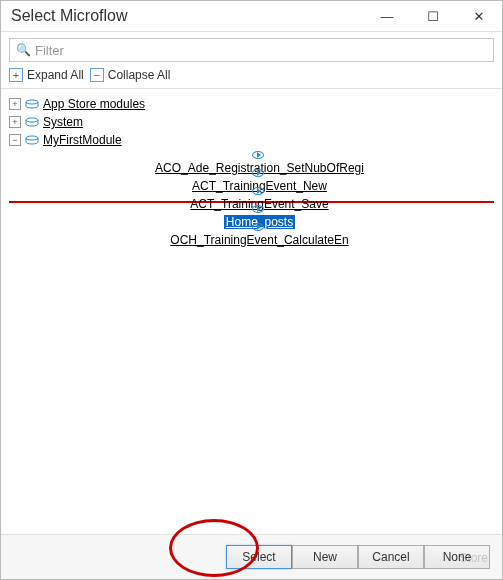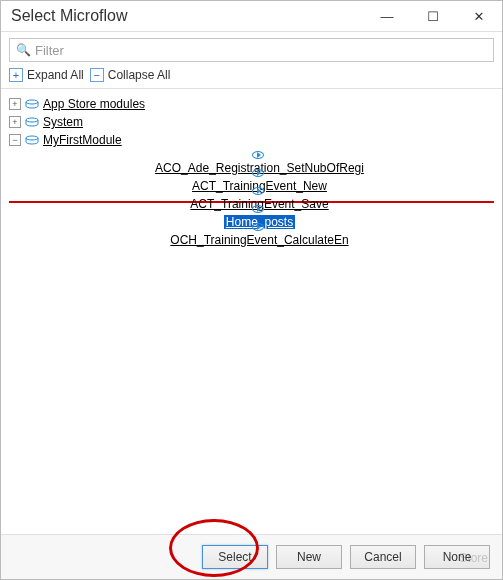--- a/index.html
+++ b/index.html
@@ -20,21 +20,21 @@
   .indent0 { padding-left: 0; }
   .indent1 { padding-left: 16px; flex-direction: column; }
   .expander { width: 12px; height: 12px; border: 1px solid #999; display: flex; align-items: center; justify-content: center; font-size: 9px; line-height: 1; color: #555; margin-right: 2px; }
   .expander.blank { border: none; }
   .mod-icon { width: 14px; height: 10px; display: inline-block; }
   .mf-icon { width: 12px; height: 12px; border: 1.5px solid #2a8cd6; border-radius: 50%; display: flex; align-items: center; justify-content: center; margin-right: 3px; }
   .mf-icon::after { content: ""; border-left: 4px solid #2a8cd6; border-top: 3px solid transparent; border-bottom: 3px solid transparent; margin-left: 1px; }
   .tree-label { padding: 0 2px; text-decoration: underline; }
   .tree-label.selected { background: #0a64c8; color: #fff; }
   .redline { border-bottom: 2px solid #c00; padding-bottom: 8px; }
-  .button-row { display: flex; justify-content: flex-end; gap: 8px; padding: 10px 12px; border-top: 1px solid #e0e0e0; background: #f7f7f7; }
+  .button-row { display: flex; justify-content: flex-end; gap: 0; padding: 10px 12px; border-top: 1px solid #e0e0e0; background: #f7f7f7; }
   .btn { min-width: 66px; height: 24px; border: 1px solid #adadad; background: linear-gradient(#f5f5f5,#e8e8e8); display: flex; align-items: center; justify-content: center; color: #333; cursor: pointer; }
   .btn.default { border: 1px solid #4a90d9; box-shadow: 0 0 2px rgba(74,144,217,0.5); }
   .watermark { position: absolute; bottom: 14px; right: 14px; color: rgba(120,120,120,0.35); font-size: 12px; pointer-events: none; }
   .red-circle { position: absolute; width: 90px; height: 58px; border: 3px solid #c00; border-radius: 50%; left: 168px; bottom: 2px; pointer-events: none; }
 </style>
 </head>
 <body>
 
 <div class="titlebar">
   <span class="title">Select Microflow</span>

